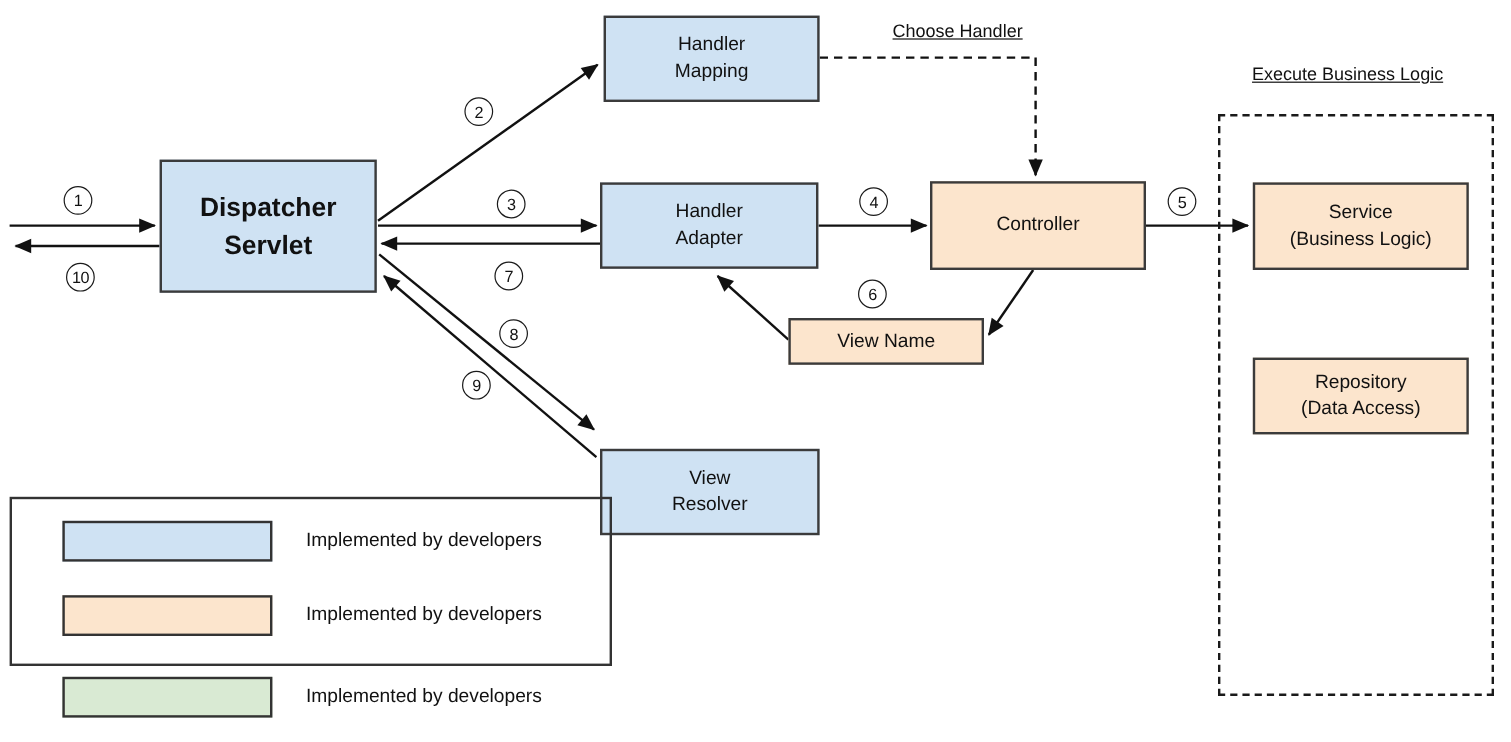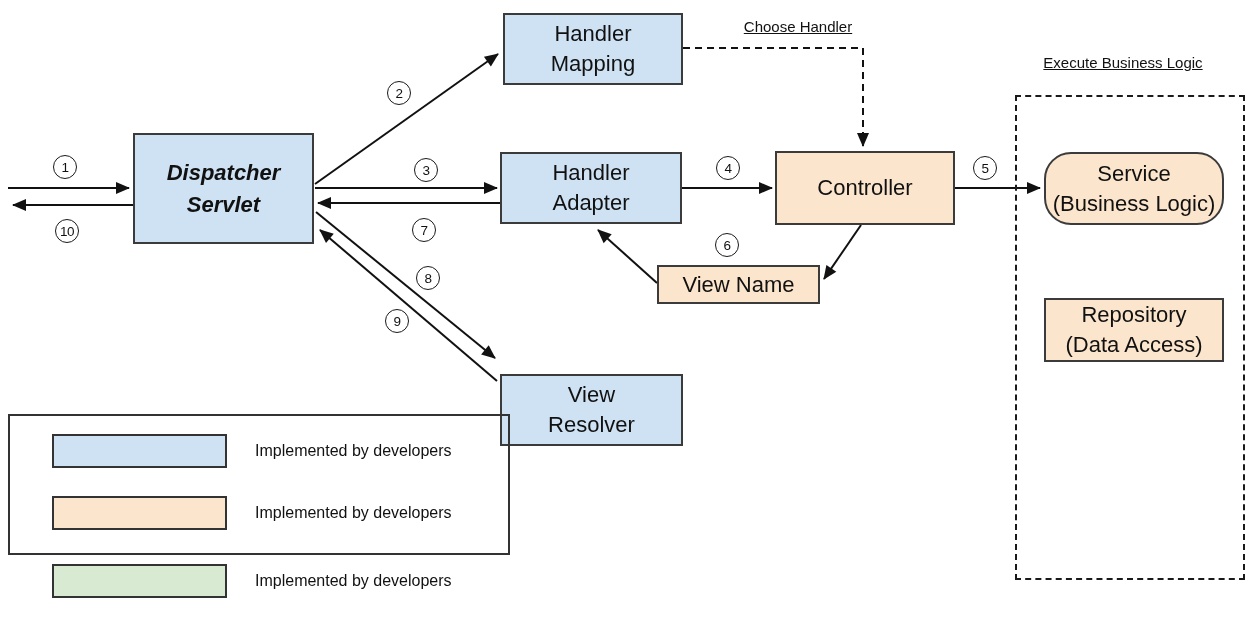--- a/index.html
+++ b/index.html
@@ -4,21 +4,21 @@
 <style>
   html,body{margin:0;padding:0;background:#ffffff;}
   #canvas{
     position:relative;width:1259px;height:618px;background:#ffffff;
     font-family:"Liberation Sans",sans-serif;color:#111;overflow:hidden;
   }
   #arrows{position:absolute;left:0;top:0;width:1259px;height:618px;}
   .node{
     position:absolute;box-sizing:border-box;border:2px solid #3b3b3b;
     display:flex;align-items:center;justify-content:center;text-align:center;
-    white-space:pre-line;font-size:22px;line-height:1.35;
+    white-space:pre-line;font-size:16px;line-height:1.35;
   }
   .n-dispatcher{left:133px;top:133px;width:181px;height:111px;font-size:22px;font-weight:bold;line-height:1.45;}
   .n-hmapping{left:503px;top:13px;width:180px;height:72px;}
   .n-hadapter{left:500px;top:152px;width:182px;height:72px;}
   .n-controller{left:775px;top:151px;width:180px;height:74px;}
   .n-viewname{left:657px;top:265px;width:163px;height:39px;}
   .n-vresolver{left:500px;top:329px;width:183px;height:72px;}
   .n-service{left:1044px;top:152px;width:180px;height:73px;}
   .n-repository{left:1044px;top:298px;width:180px;height:64px;}
   .n-database{left:1043px;top:459px;width:182px;height:72px;font-size:21px;}
@@ -75,31 +75,31 @@
       <path d="M682,188 L772,188" marker-end="url(#arrow)"></path>
       <path d="M955,188 L1040,188" marker-end="url(#arrow)"></path>
       <path d="M861,225 L824,279" marker-end="url(#arrow)"></path>
       <path d="M657,283 L598,230" marker-end="url(#arrow)"></path>
       <path d="M683,48 L863,48 L863,146" stroke-dasharray="7 5" marker-end="url(#arrow)"></path>
     </g>
   </svg>
 
   <div class="dashed-container"></div>
 
-  <div class="node n-dispatcher" style="background: rgb(207, 226, 243); font-style: italic;">Dispatcher
+  <div class="node n-dispatcher" style="background: rgb(207, 226, 243);">Dispatcher
 Servlet</div>
   <div class="node n-hmapping" style="background: rgb(207, 226, 243);">Handler
 Mapping</div>
   <div class="node n-hadapter" style="background: rgb(207, 226, 243);">Handler
 Adapter</div>
   <div class="node n-controller" style="background: rgb(252, 229, 205);">Controller</div>
   <div class="node n-viewname" style="background: rgb(252, 229, 205);">View Name</div>
   <div class="node n-vresolver" style="background: rgb(207, 226, 243); margin-top: 45px;">View
 Resolver</div>
-  <div class="node n-service" style="background: rgb(252, 229, 205); border-radius: 27px;">Service
+  <div class="node n-service" style="background: rgb(252, 229, 205);">Service
 (Business Logic)</div>
   <div class="node n-repository" style="background: rgb(252, 229, 205);">Repository
 (Data Access)</div>
 
   <div class="flow-label lbl-choose">Choose Handler</div>
   <div class="flow-label lbl-exec">Execute Business Logic</div>
 
   <div class="step s1">1</div>
   <div class="step s2">2</div>
   <div class="step s3">3</div>

